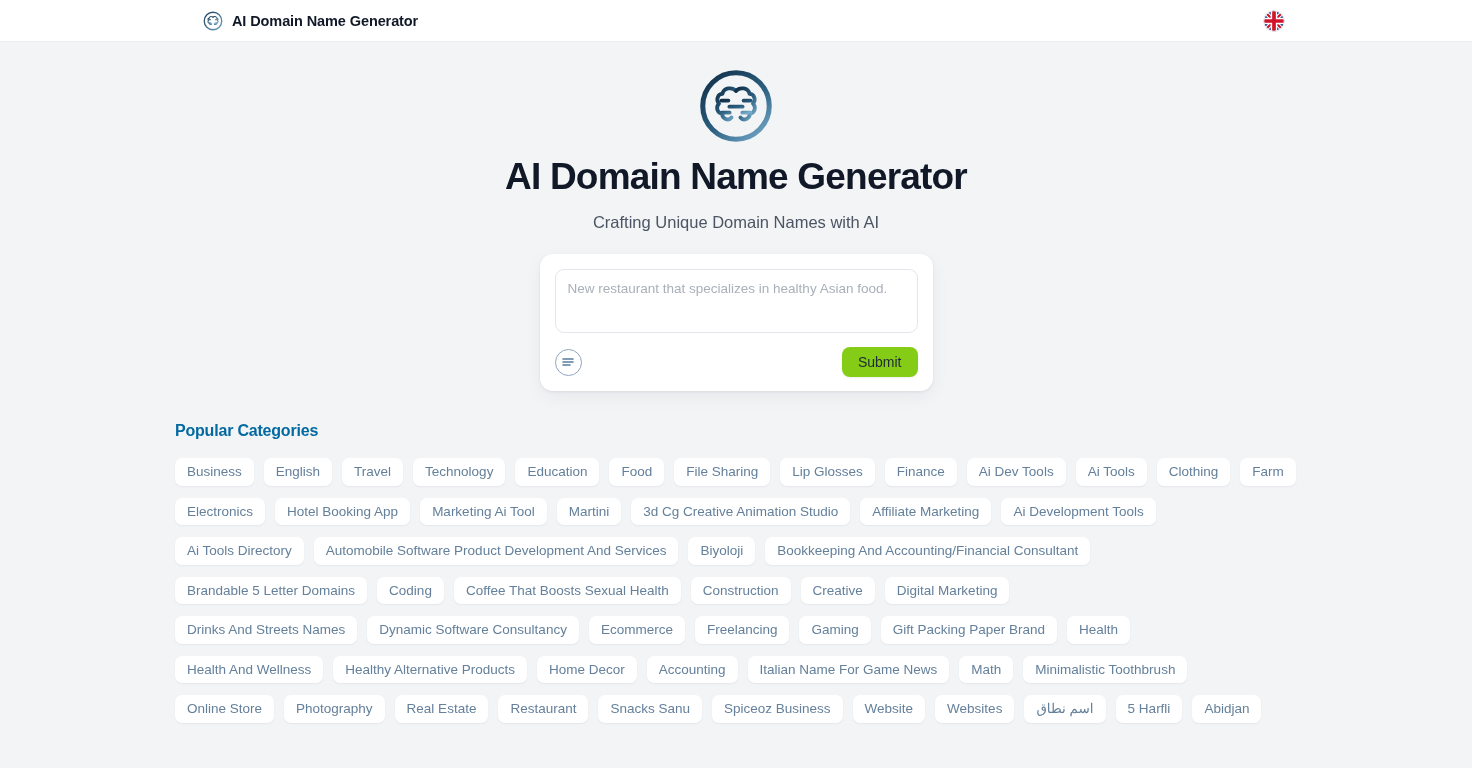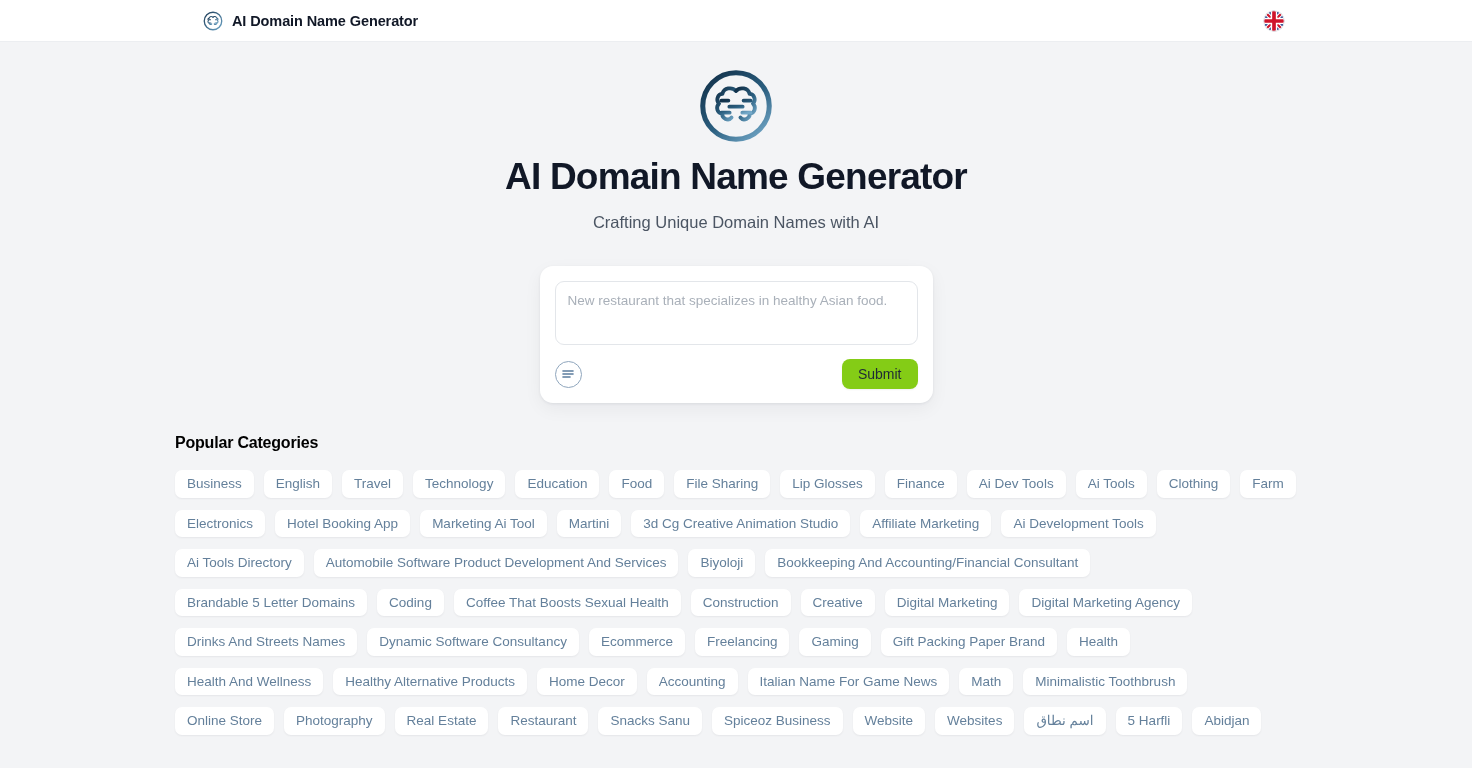--- a/index.html
+++ b/index.html
@@ -85,21 +85,20 @@
     display: flex;
     justify-content: center;
     margin-top: 22px;
   }
   .card {
     width: 393px;
     background: #ffffff;
     border-radius: 13px;
     box-shadow: 0 1px 3px rgba(16,24,40,.07), 0 6px 18px rgba(16,24,40,.05);
     padding: 15px 15px 14px 15px;
-    margin-top: 12px;
   }
   .prompt-box {
     width: 100%;
     height: 64px;
     border: 1px solid #e3e6ea;
     border-radius: 9px;
     resize: none;
     padding: 10px 12px;
     font-family: "Liberation Sans", sans-serif;
     font-size: 13.5px;
@@ -141,21 +140,21 @@
   }
 
   
   .cats {
     margin: 31px 0 0 175px;
     width: 1120px;
   }
   .cats-title {
     font-size: 16px;
     font-weight: bold;
-    color: #000000;
+    color: #0369a1;
     letter-spacing: -0.2px;
   }
   .tag-rows { margin-top: 18px; text-align: center; }
   .tag-row {
     display: flex;
     gap: 10px;
     margin-bottom: 12px;
     white-space: nowrap;
   }
   .tag {
@@ -288,21 +287,20 @@
         <span class="tag">Biyoloji</span>
         <span class="tag">Bookkeeping And Accounting/Financial Consultant</span>
       </div>
       <div class="tag-row">
         <span class="tag">Brandable 5 Letter Domains</span>
         <span class="tag">Coding</span>
         <span class="tag">Coffee That Boosts Sexual Health</span>
         <span class="tag">Construction</span>
         <span class="tag">Creative</span>
         <span class="tag">Digital Marketing</span>
-        <span class="tag">Digital Marketing Agency</span>
       </div>
       <div class="tag-row">
         <span class="tag">Drinks And Streets Names</span>
         <span class="tag">Dynamic Software Consultancy</span>
         <span class="tag">Ecommerce</span>
         <span class="tag">Freelancing</span>
         <span class="tag">Gaming</span>
         <span class="tag">Gift Packing Paper Brand</span>
         <span class="tag">Health</span>
       </div>

